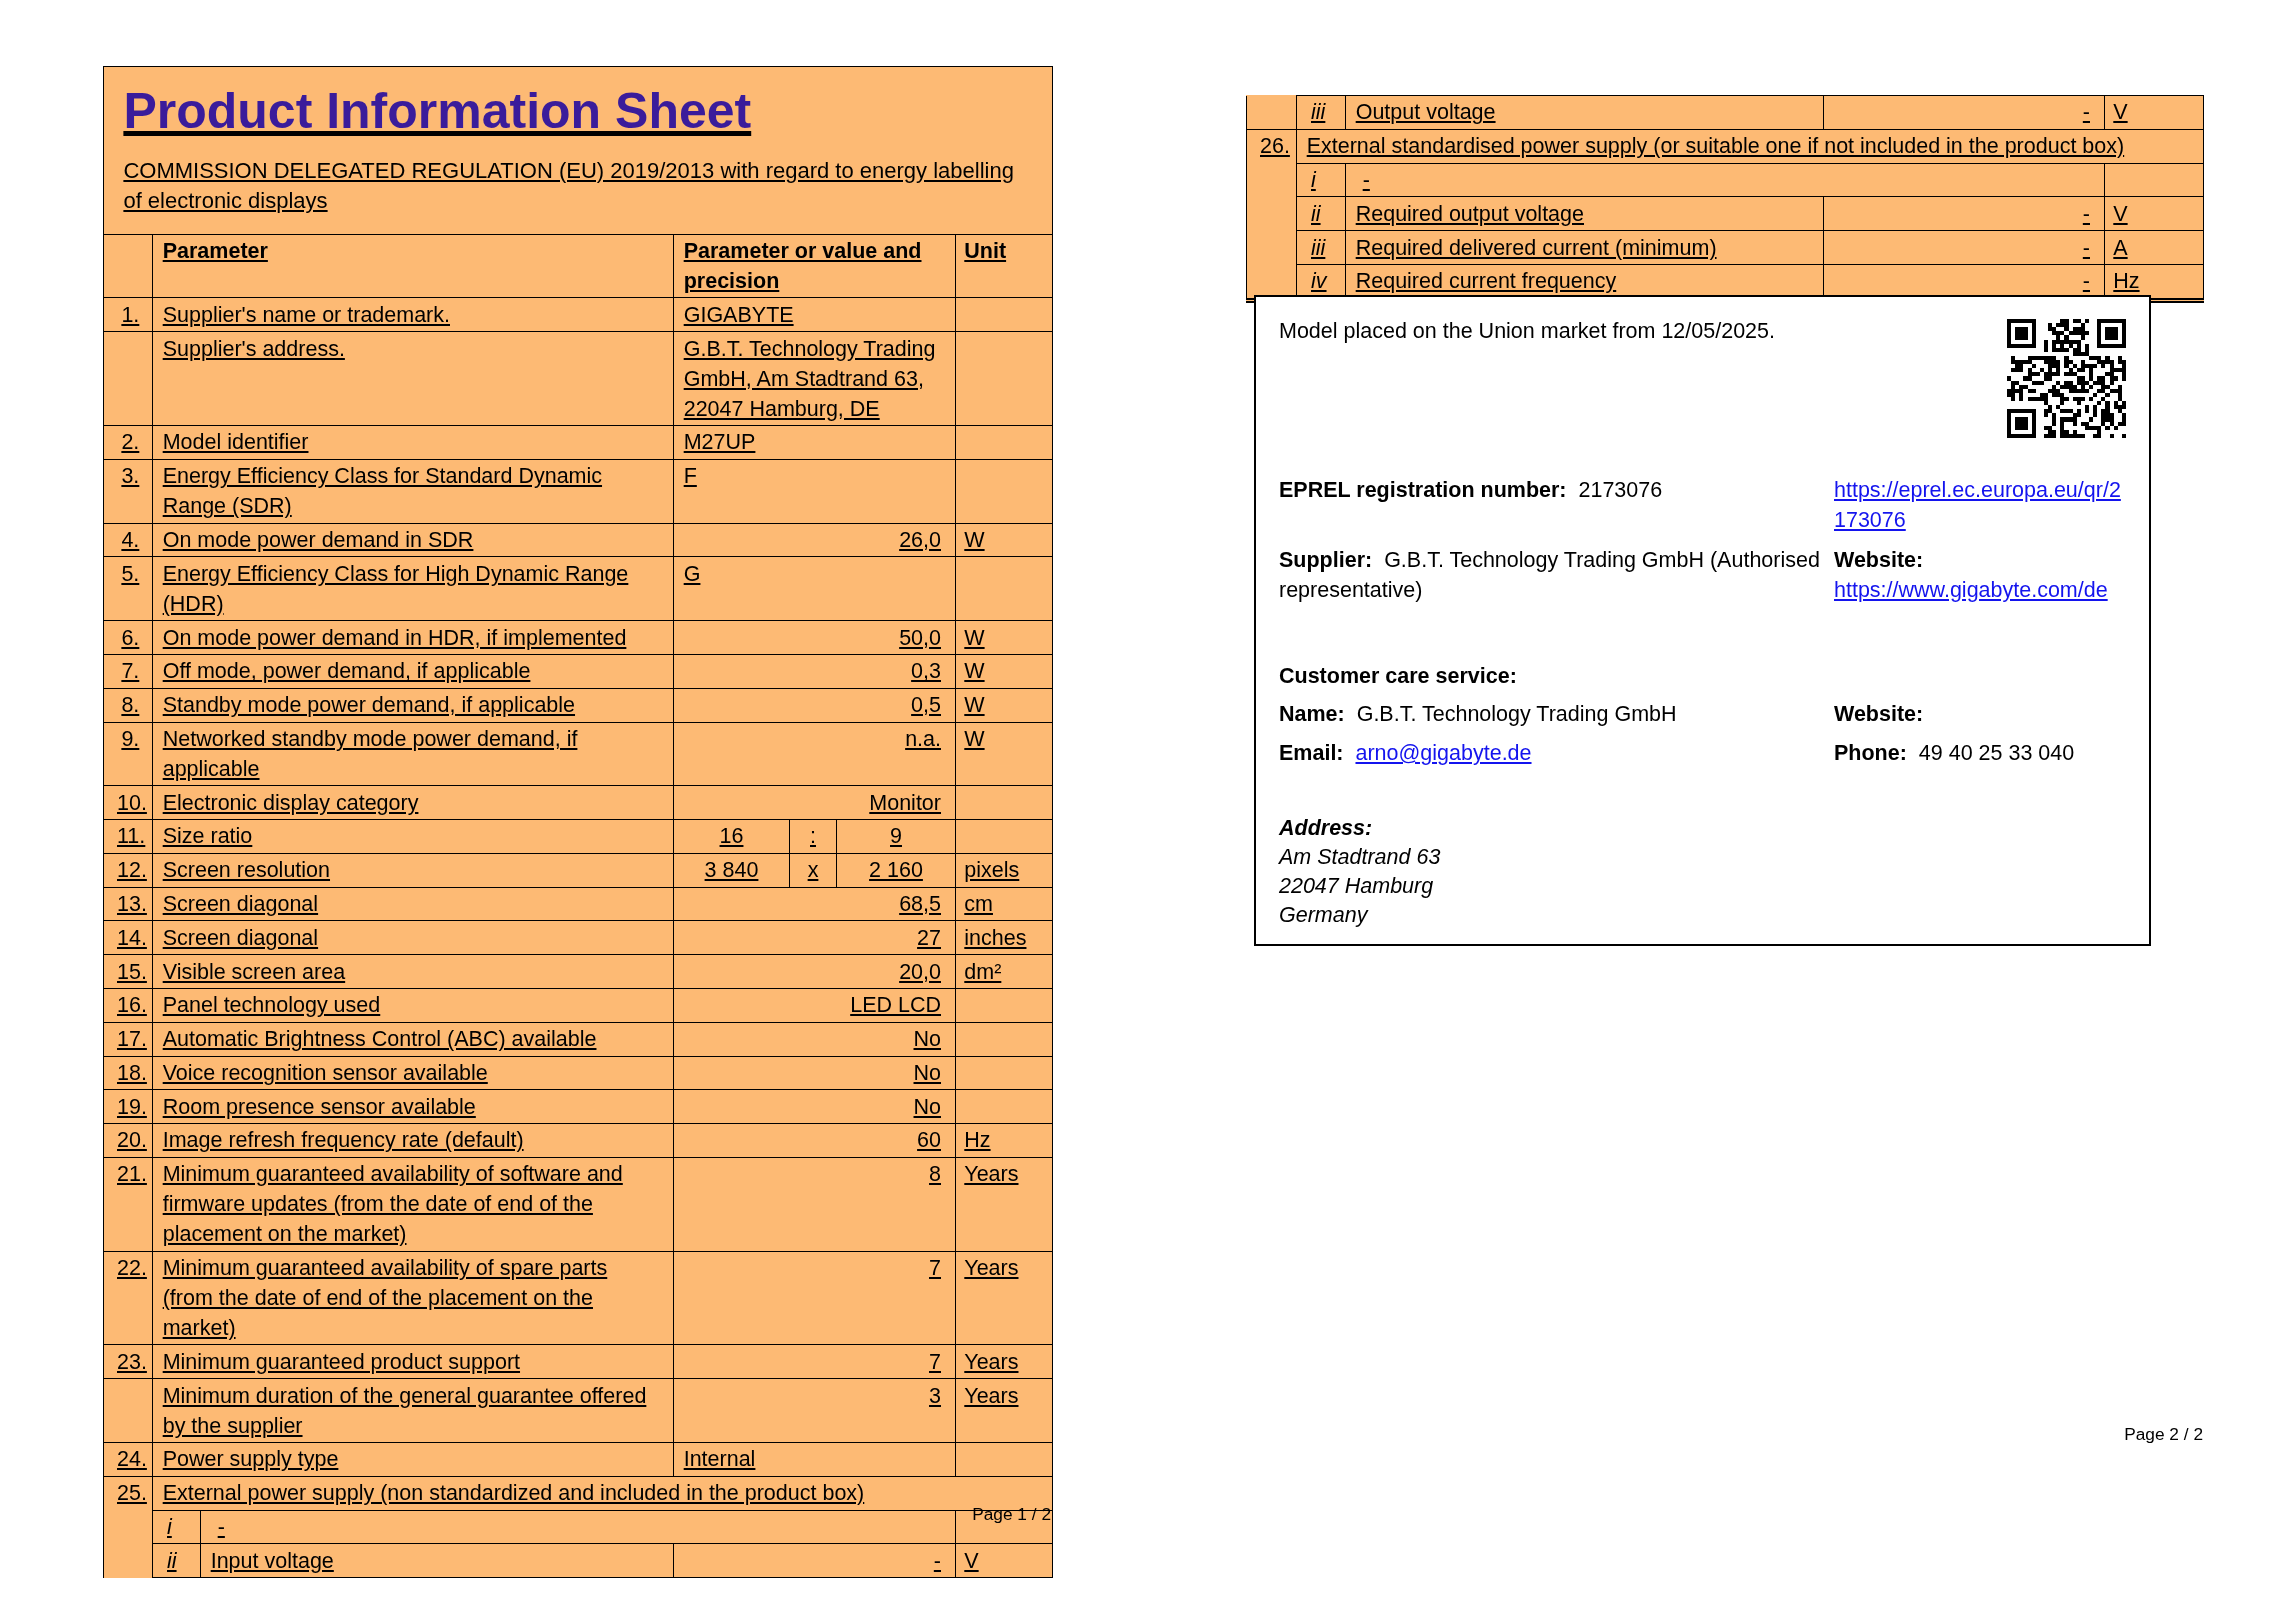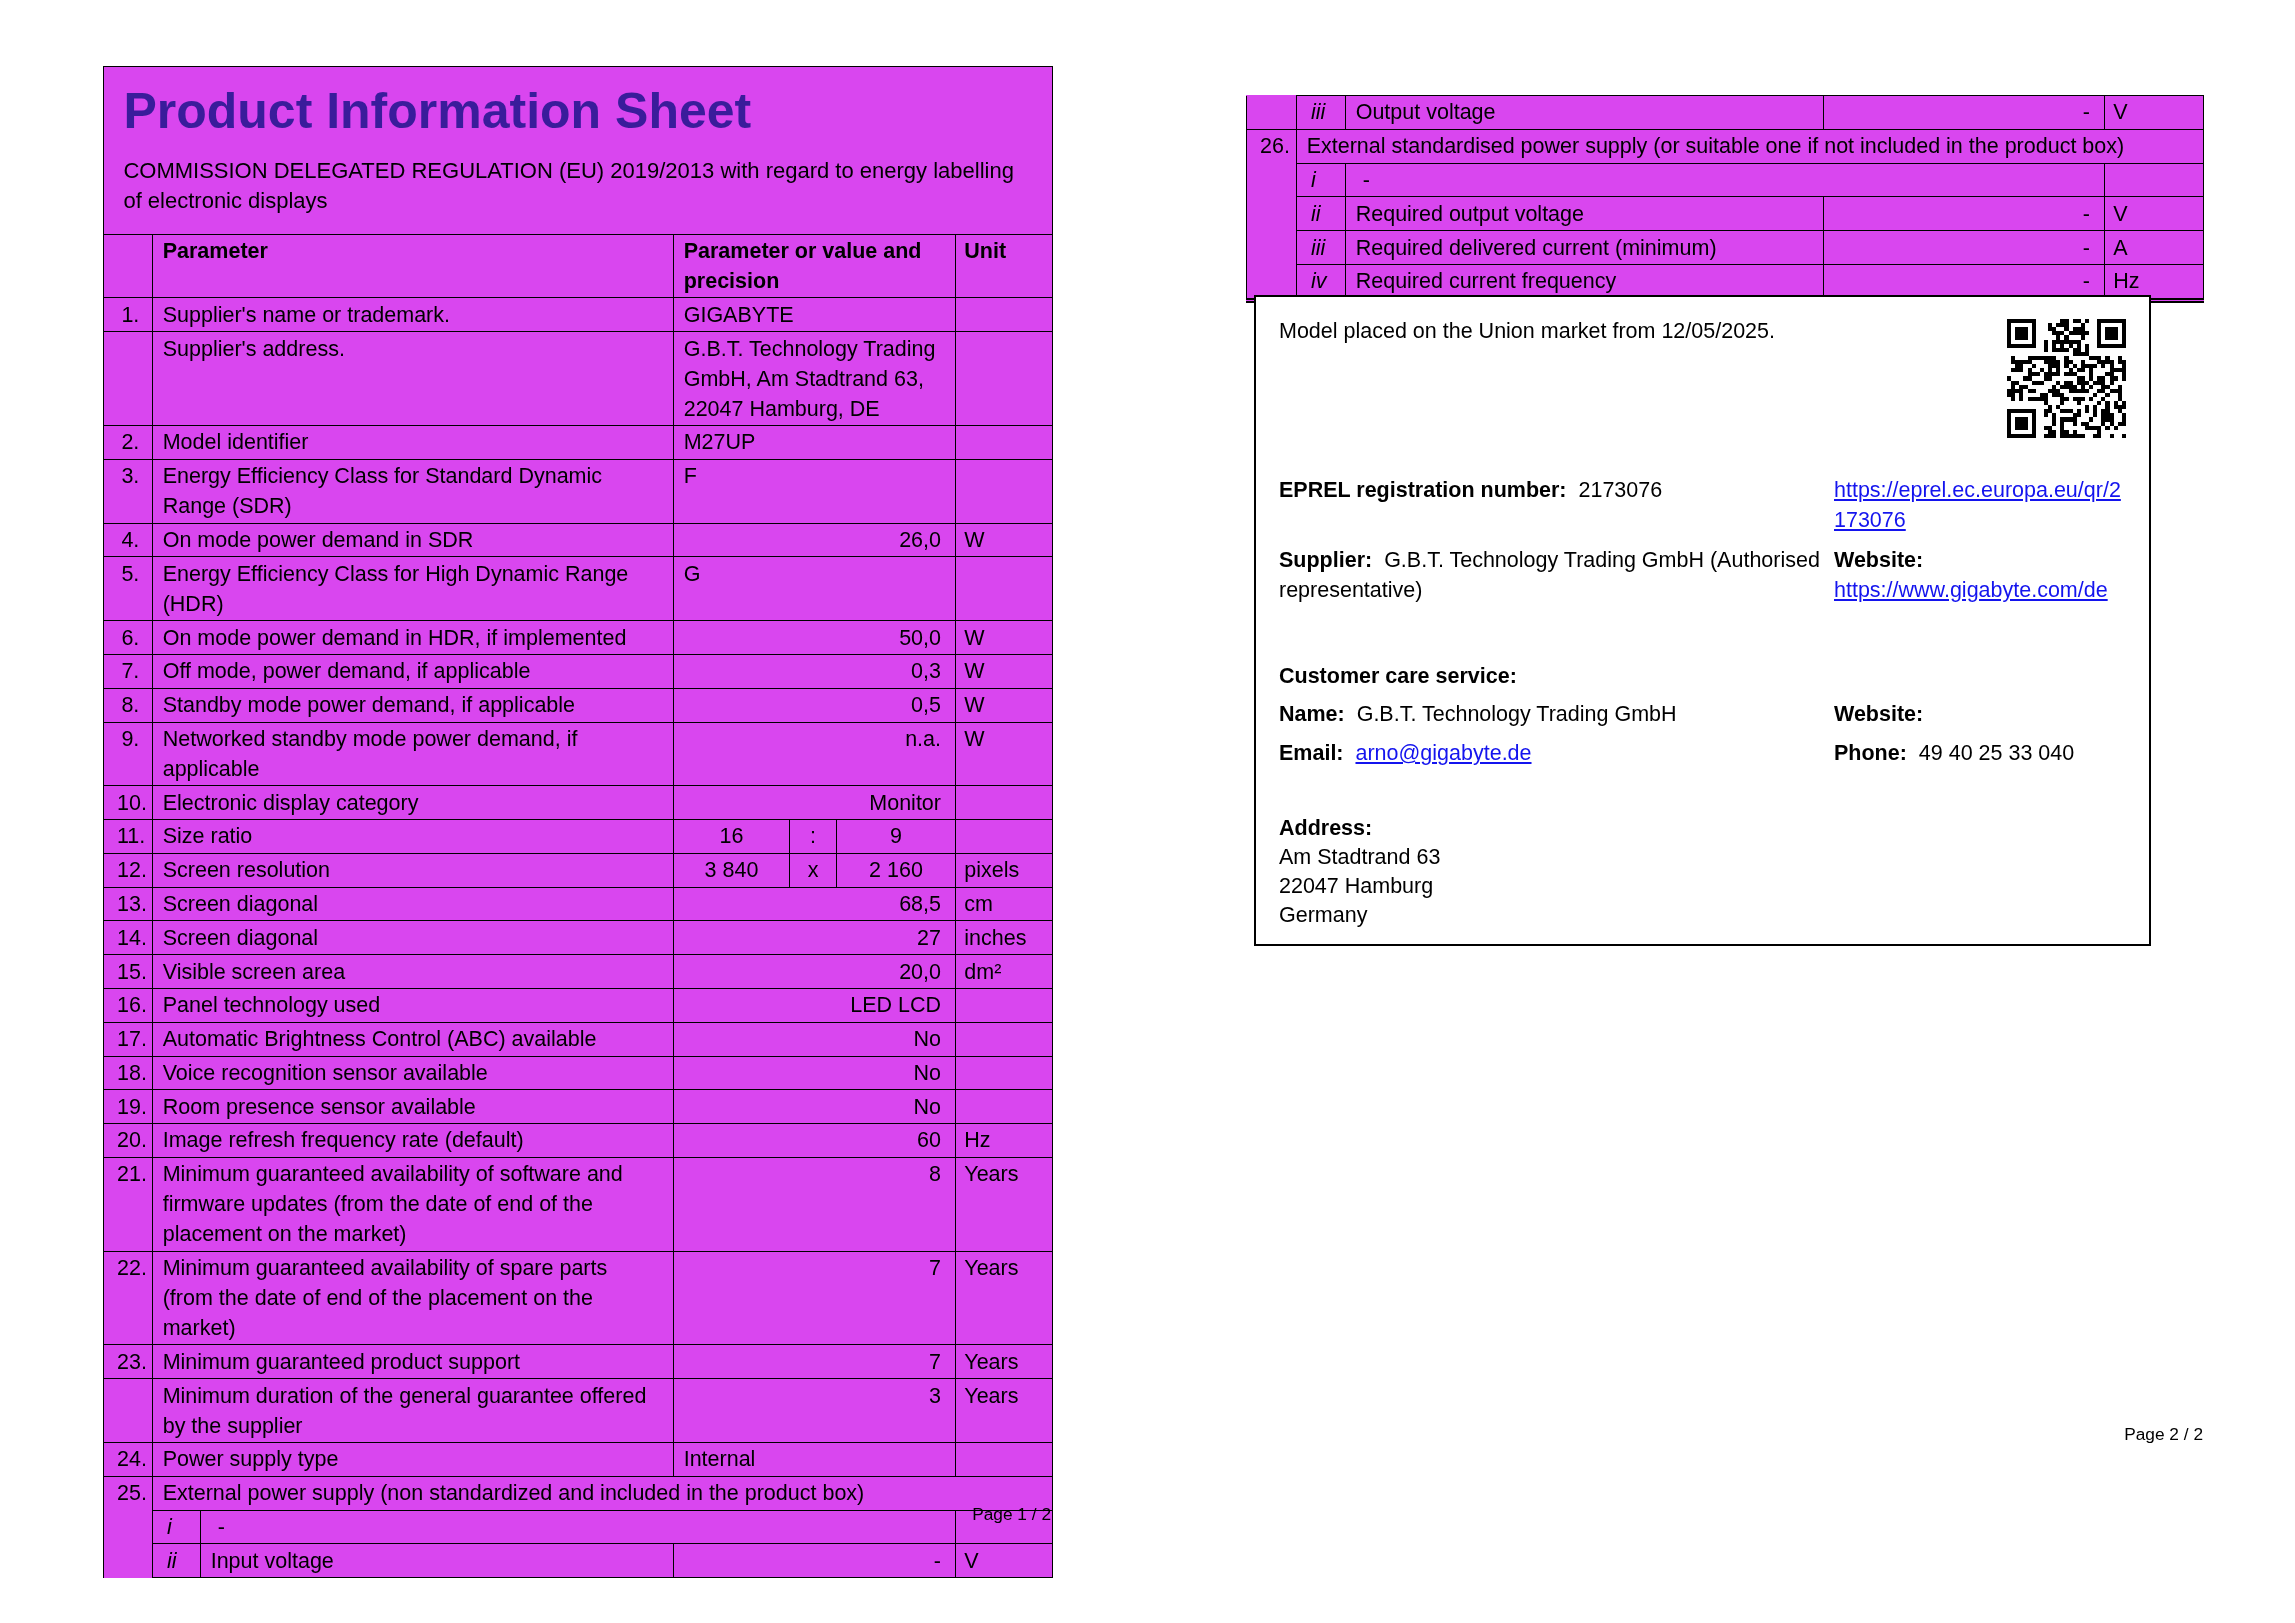--- a/index.html
+++ b/index.html
@@ -5,21 +5,21 @@
   :root{
     --c-title:#3A1C9B; --c-link:#1414EE; --c-border:#000000; --c-text:#000000; --c-bg:#FFFFFF;
   }
   *{box-sizing:border-box;}
   html,body{margin:0;padding:0;}
   body{
     width:2295px;height:1623px;position:relative;background:var(--c-bg);
     font-family:"Liberation Sans",sans-serif;color:var(--c-text);font-size:21.5px;
     overflow:hidden;
   }
-  .tbl{position:absolute;border-collapse:collapse;table-layout:fixed;background:#d946ef;}
+  .tbl{position:absolute;border-collapse:collapse;table-layout:fixed;background:#fdba74;text-decoration:underline;}
   .tbl td{
     border:1.4px solid var(--c-border);vertical-align:top;
     padding:1.4px 9.7px;line-height:30px;font-size:21.5px;overflow:hidden;
   }
   .tbl td.num{text-align:center;padding-left:13px;padding-right:8.3px;}
   .tbl td.rom{font-style:italic;text-align:left;padding-left:14px;padding-right:2.8px;}
   .tbl td.vr{text-align:right;padding-right:14px;}
   .tbl td.vl{text-align:left;}
   .tbl td.c{text-align:center;padding-left:2.8px;padding-right:2.8px;}
   .tbl td.unit{padding-left:8.3px;padding-right:4.2px;}
@@ -39,21 +39,21 @@
     border:2.1px solid var(--c-border);padding:19.4px 23px 14px;background:#fff;
   }
   .ib-head{display:flex;justify-content:space-between;align-items:flex-start;min-height:121px;}
   .note{margin:0;line-height:30px;}
   .qr{width:119px;height:119px;margin:2.8px 0 0 0;flex:0 0 auto;fill:#000;shape-rendering:crispEdges;}
   .ibrow{display:flex;align-items:flex-start;line-height:30px;}
   .ibl{width:555px;flex:0 0 auto;padding-right:14px;}
   .ibr{flex:1;}
   .b{font-weight:bold;margin-top:46px;}
   .lnk{color:var(--c-link);text-decoration:underline;word-break:break-all;cursor:pointer;line-height:30px;display:inline-block;}
-  .addr-line{line-height:29px;}
+  .addr-line{line-height:29px;font-style:italic;}
 </style>
 </head>
 <body>
 
 <div>
 
   <table class="tbl" style="left:103px;top:66px;width:948px;">
     <colgroup>
       <col style="width:49px">
         <col style="width:48px">

